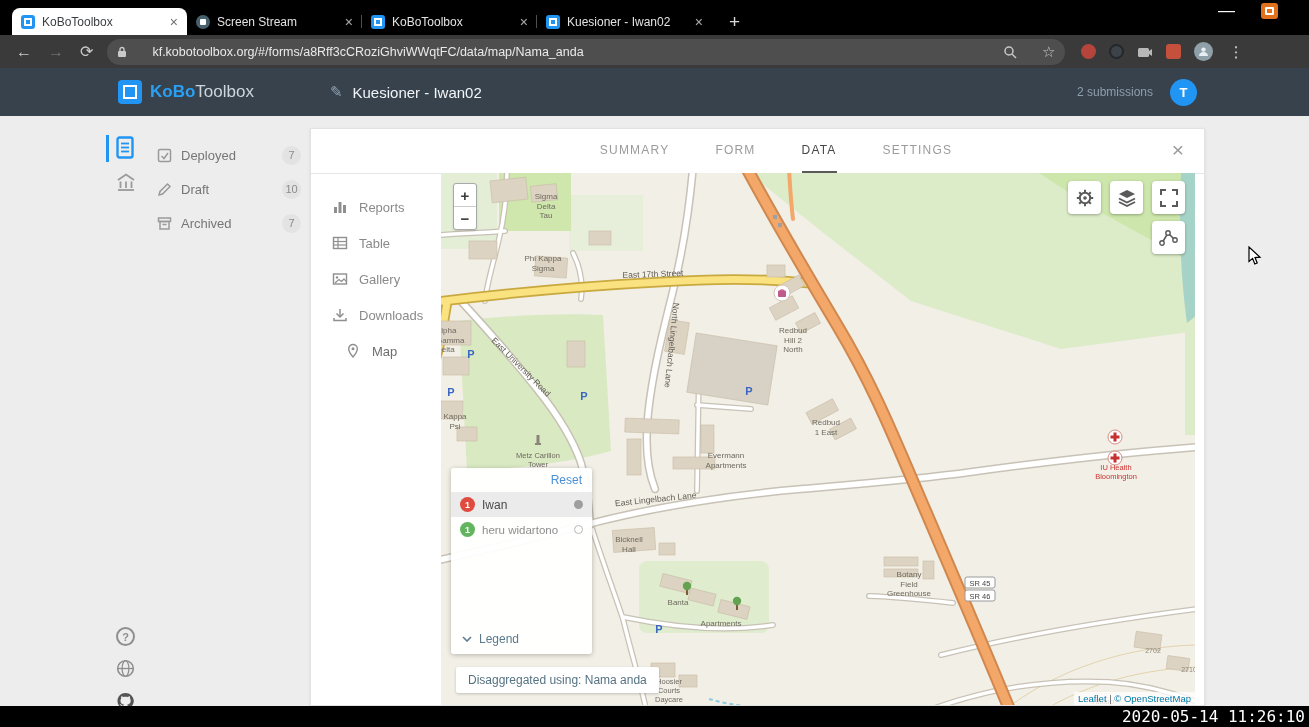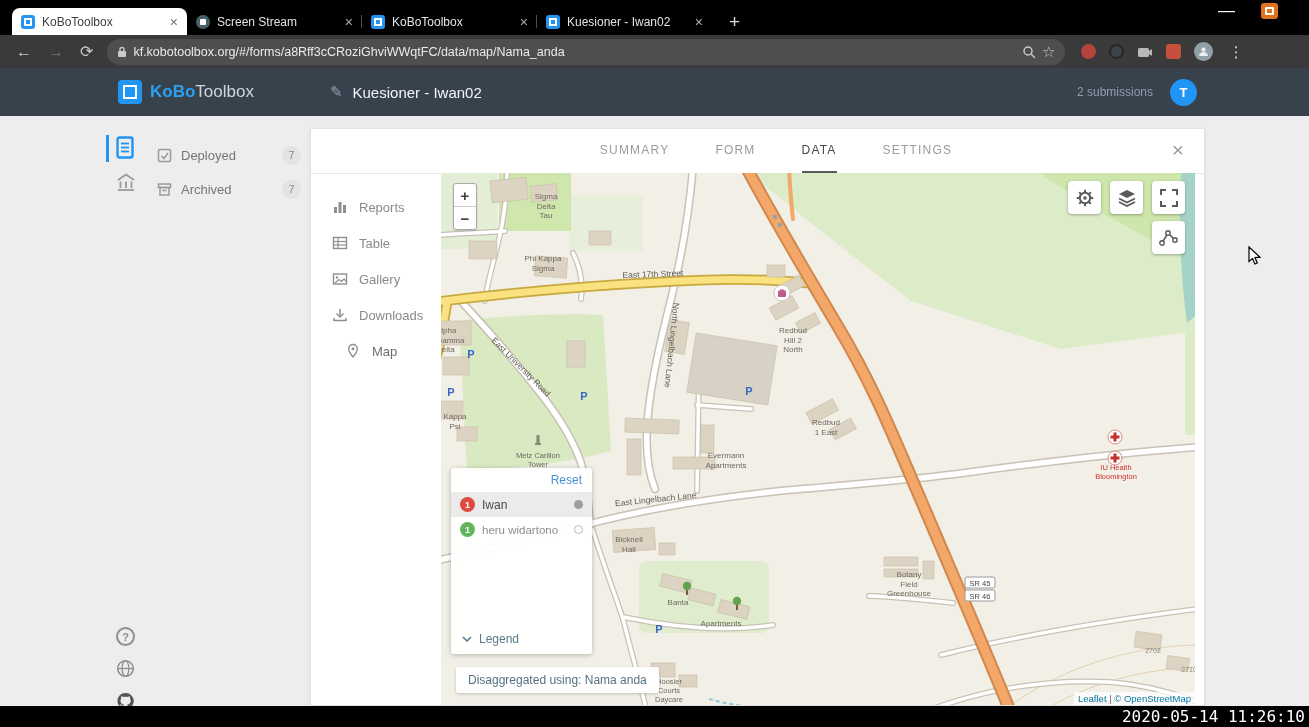--- a/index.html
+++ b/index.html
@@ -28,21 +28,21 @@
   .kobo-fav i{position:absolute;inset:3px;border:2px solid #fff;display:block;}
   .ss-fav{width:14px;height:14px;border-radius:50%;background:#46606c;position:relative;flex:0 0 auto;}
   .ss-fav::after{content:'';position:absolute;inset:4px;background:#fff;border-radius:1px;}
   .newtab-btn{color:#d8d8d8;font-size:19px;margin-left:13px;line-height:27px;padding:0 4px;}
 
   
   .toolbar{position:absolute;top:35px;left:0;right:0;height:33px;background:#3a3a3a;display:flex;align-items:center;z-index:30;}
   .nav-glyph{font-size:16px;color:#c8c8c8;margin-left:16px;}
   .nav-glyph.disabled{color:#6f6f6f;}
   .omnibox{height:26px;border-radius:13px;background:#4e4e4e;width:958px;margin-left:14px;display:flex;
-           align-items:center;padding:0 10px;gap:6px;box-sizing:border-box;}
+           align-items:center;padding:0 10px;gap:25px;box-sizing:border-box;}
   .url-text{font-size:12.5px;color:#eaeaea;white-space:nowrap;overflow:hidden;flex:0 1 auto;}
   .omni-spacer{flex:1;}
   .star{font-size:15px;color:#c8c8c8;}
   .ext-area{display:flex;align-items:center;gap:13px;margin-left:16px;}
   .ext-red{width:15px;height:15px;border-radius:50%;background:#b5443c;}
   .ext-dark{width:15px;height:15px;border-radius:50%;background:#3d4348;border:2px solid #23272b;box-sizing:border-box;}
   .ext-square{width:15px;height:15px;border-radius:3px;background:#c5503c;}
   .profile-dot{width:19px;height:19px;border-radius:50%;background:#90a0a8;display:flex;align-items:center;justify-content:center;}
   .menu-dots{font-size:15px;color:#dcdcdc;margin:0 12px 0 2px;}
 
@@ -246,20 +246,27 @@
   </span>
 
   <div class="sidebar">
     <div class="side-item">
       <svg width="15" height="15" viewBox="0 0 15 15">
         <rect x="1.5" y="1.5" width="12" height="12" rx="1.5" fill="none" stroke="#9a9a9a" stroke-width="1.5"></rect>
         <path d="M4.5,8 L7,10.5 L11,5" fill="none" stroke="#9a9a9a" stroke-width="1.5"></path>
       </svg>
       <span class="side-label">Deployed</span>
       <span class="count-pill">7</span>
+    </div>
+    <div class="side-item">
+      <svg width="15" height="15" viewBox="0 0 15 15">
+        <path d="M2,13 L3,9.5 L10.5,2 L13,4.5 L5.5,12 Z" fill="none" stroke="#9a9a9a" stroke-width="1.5"></path>
+      </svg>
+      <span class="side-label">Draft</span>
+      <span class="count-pill">10</span>
     </div>
     <div class="side-item">
       <svg width="15" height="15" viewBox="0 0 15 15">
         <rect x="1.5" y="2" width="12" height="3.5" fill="none" stroke="#9a9a9a" stroke-width="1.5"></rect>
         <rect x="3" y="5.5" width="9" height="7.5" fill="none" stroke="#9a9a9a" stroke-width="1.5"></rect>
         <line x1="5.5" y1="8.5" x2="9.5" y2="8.5" stroke="#9a9a9a" stroke-width="1.5"></line>
       </svg>
       <span class="side-label">Archived</span>
       <span class="count-pill">7</span>
     </div>

